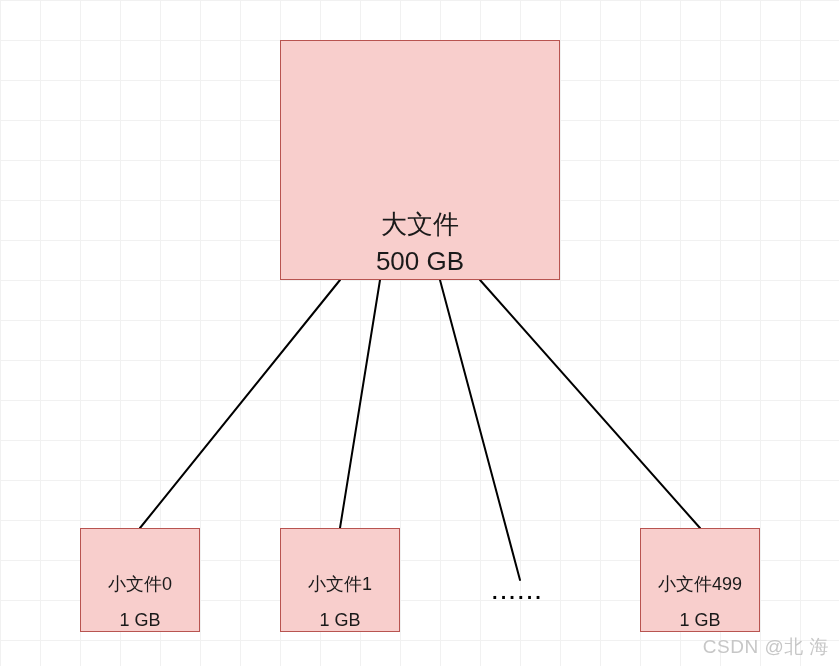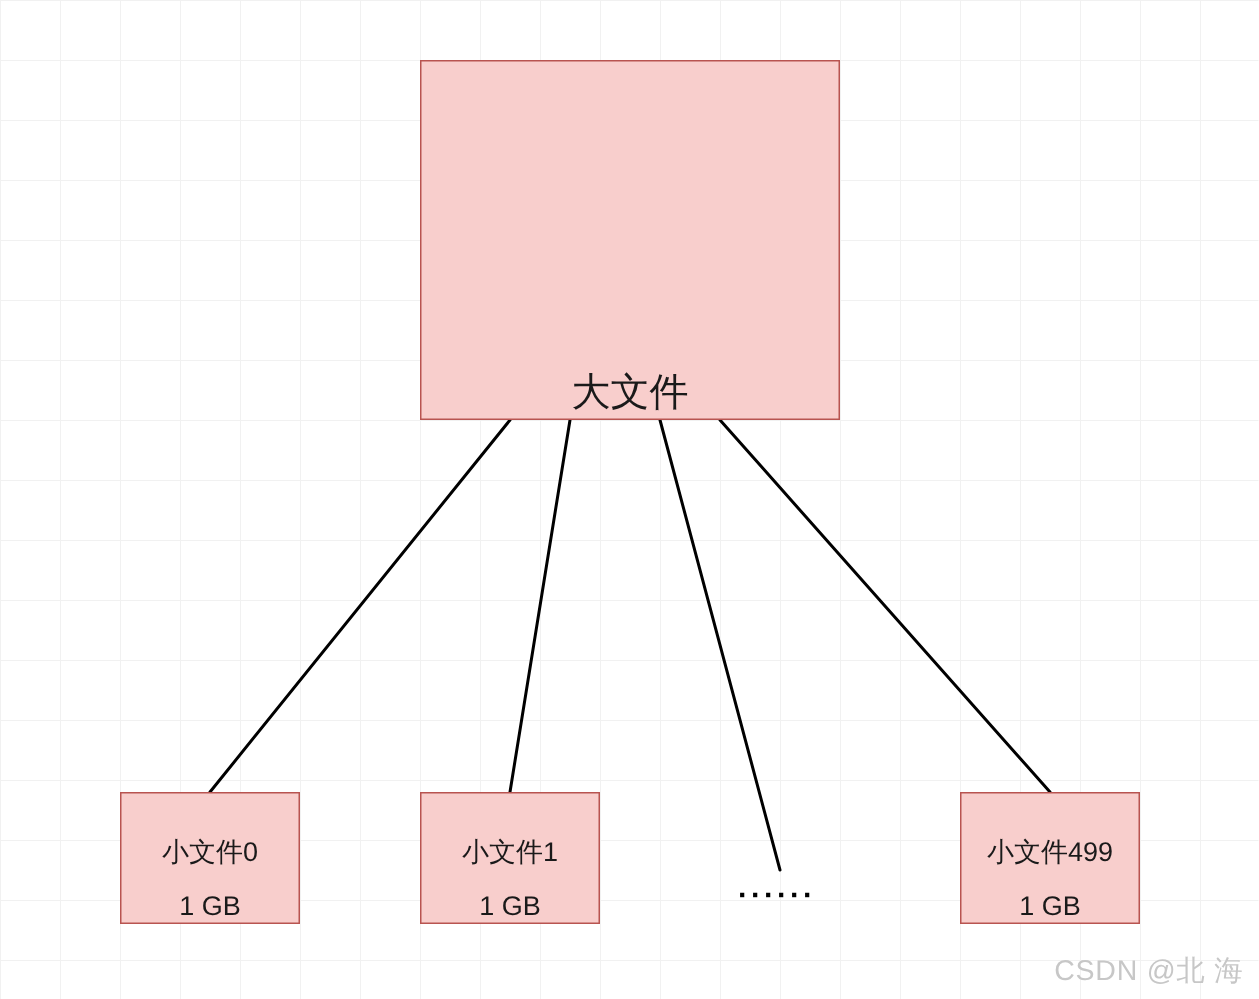--- a/index.html
+++ b/index.html
@@ -29,21 +29,21 @@
       left: 280px;
       top: 40px;
       width: 280px;
       height: 240px;
       font-size: 26px;
       line-height: 1.4;
     }
     .small-box {
       top: 528px;
       width: 120px;
-      height: 88px;
+      height: 104px;
       font-size: 18px;
     }
     .small-box .name { margin-top: 4px; }
     .small-box .size { margin-top: 14px; }
     .sb0 { left: 80px; }
     .sb1 { left: 280px; }
     .sb2 { left: 640px; }
     svg.lines { position: absolute; left: 0; top: 0; width: 839px; height: 666px; pointer-events: none; }
     svg.lines line { stroke: #000; stroke-width: 2; stroke-linecap: round; }
     .ellipsis {
@@ -70,20 +70,21 @@
 
 <svg class="lines">
   <line x1="340" y1="280" x2="140" y2="528"></line>
   <line x1="380" y1="280" x2="340" y2="528"></line>
   <line x1="440" y1="280" x2="520" y2="580"></line>
   <line x1="480" y1="280" x2="700" y2="528"></line>
 </svg>
 
 <div class="box big-box">
   <div>大文件</div>
+  <div>500 GB</div>
 </div>
 
 <div class="box small-box sb0">
   <div class="name">小文件0</div>
   <div class="size">1 GB</div>
 </div>
 
 <div class="box small-box sb1">
   <div class="name">小文件1</div>
   <div class="size">1 GB</div>

